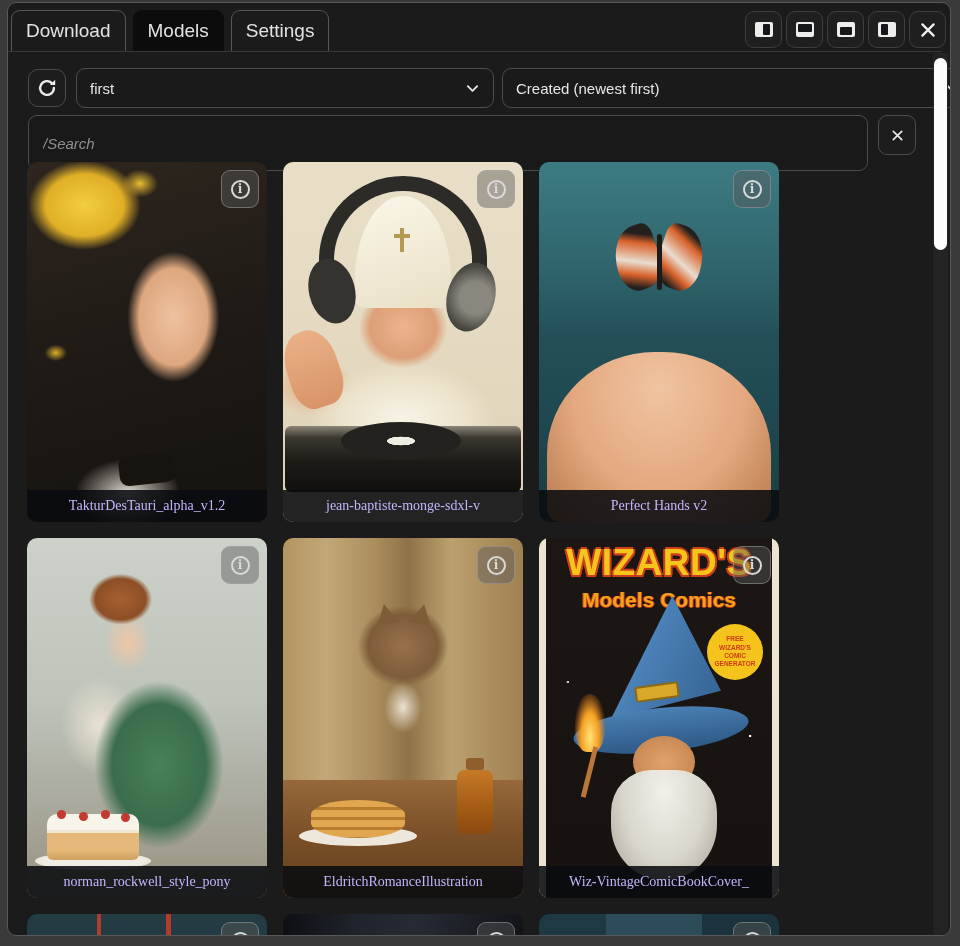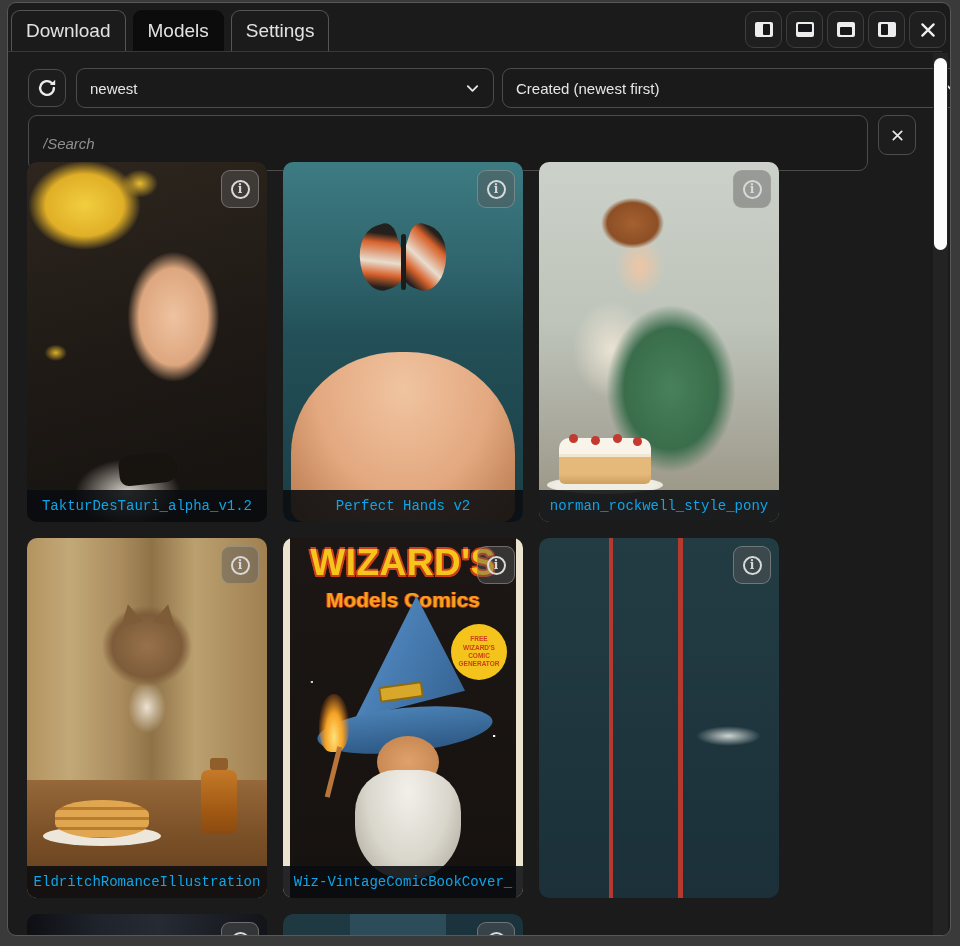--- a/index.html
+++ b/index.html
@@ -79,22 +79,22 @@
     position:absolute; left:19px; top:159px; width:752px;
     display:grid; grid-template-columns:repeat(3,240px); gap:16px;
   }
   .card {
     position:relative; width:240px; height:360px;
     border-radius:10px; overflow:hidden; background:#101010; cursor:pointer;
   }
   .cimg { position:absolute; inset:0; }
   .card-label {
     position:absolute; left:0; right:0; bottom:0; height:32px;
-    background:rgba(9,11,15,0.88); color:#0ea5e9;
-    font-family:Liberation Mono, monospace;
+    background:rgba(9,11,15,0.88); color:#c4b5fd;
+    font-family:Liberation Serif, serif;
     font-size:14px; display:flex; align-items:center; justify-content:center;
     white-space:nowrap; overflow:hidden;text-align:right;
   }
   .info-btn {
     position:absolute; top:8px; right:8px; width:38px; height:38px;
     border-radius:9px; background:rgba(88,88,88,0.45);
     border:1px solid rgba(165,165,165,0.5);
     display:flex; align-items:center; justify-content:center; cursor:pointer;
   }
   .info-glyph {
@@ -296,21 +296,21 @@
   </div>
 
   <div class="btn-refresh">
     <svg width="22" height="22" viewBox="0 0 24 24">
       <path d="M19.5 12a7.5 7.5 0 1 1-2.2-5.3" stroke="#ececec" stroke-width="2.6" fill="none" stroke-linecap="round"></path>
       <path d="M20.9 3 L20.9 8.6 L15.3 8.6 Z" fill="#ececec"></path>
     </svg>
   </div>
 
   <div class="select select-model">
-    <span>newest</span>
+    <span>first</span>
     <svg width="15" height="15" viewBox="0 0 16 16">
       <path d="M3 5.5 L8 10.5 L13 5.5" stroke="#e6e6e6" stroke-width="2" fill="none" stroke-linecap="round" stroke-linejoin="round"></path>
     </svg>
   </div>
 
   <div class="select select-sort">
     <span>Created (newest first)</span>
     <svg width="15" height="15" viewBox="0 0 16 16">
       <path d="M3 5.5 L8 10.5 L13 5.5" stroke="#e6e6e6" stroke-width="2" fill="none" stroke-linecap="round" stroke-linejoin="round"></path>
     </svg>
@@ -329,20 +329,36 @@
     <div class="card">
       <div class="cimg c1">
           <div class="c1-bow"></div>
         </div>
       <div class="info-btn">
         <span class="info-glyph"></span>
       </div>
       <div class="card-label">TakturDesTauri_alpha_v1.2</div>
     </div>
 
+    <div class="card">
+      <div class="cimg c2">
+        <div class="p-band"></div>
+          <div class="p-mitre"></div>
+          <div class="p-cross"></div>
+        <div class="p-cupL"></div>
+          <div class="p-cupR"></div>
+          <div class="p-handL"></div>
+        <div class="p-deck"></div>
+          <div class="p-vinyl"></div>
+      </div>
+      <div class="info-btn">
+        <span class="info-glyph"></span>
+      </div>
+      <div class="card-label">jean-baptiste-monge-sdxl-v</div>
+    </div>
 
     <div class="card">
       <div class="cimg c3">
         <div class="hands"></div>
         <div class="butterfly">
             <div class="bw l"></div>
             <div class="bw r"></div>
             <div class="bbody"></div>
           </div>
       </div>

